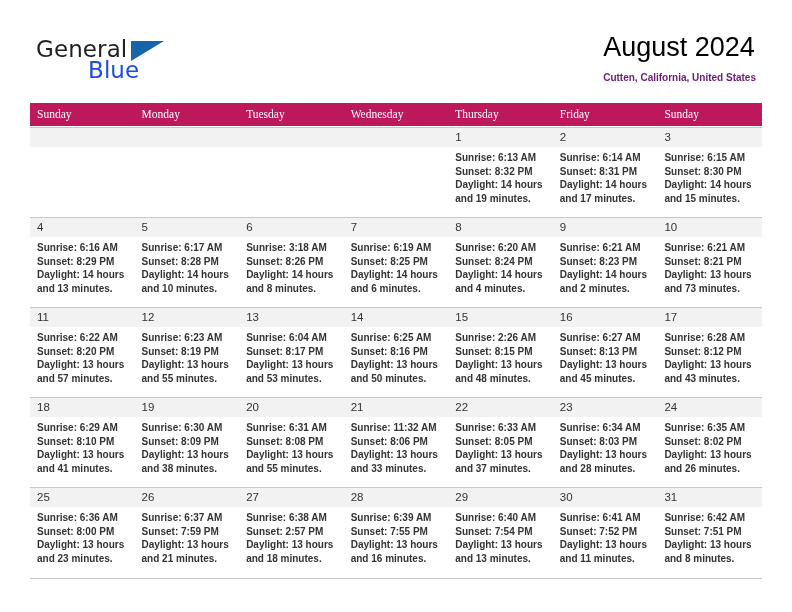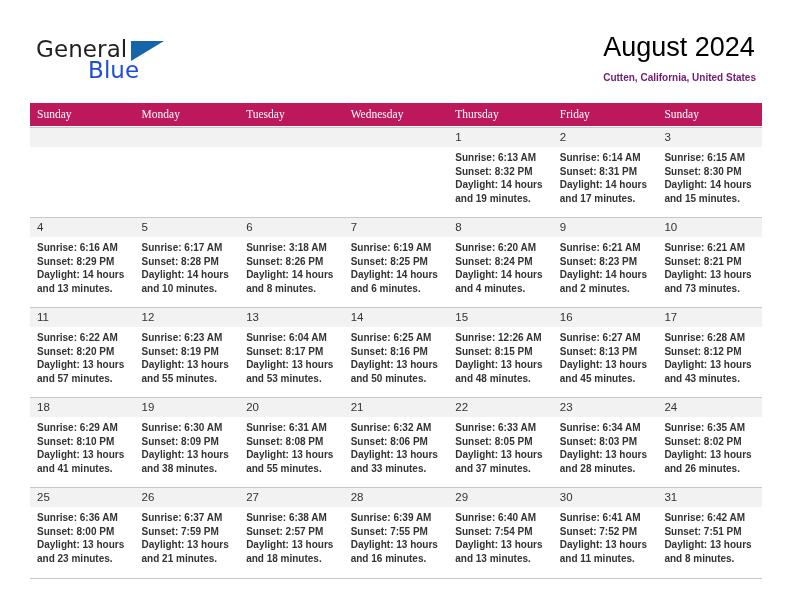--- a/index.html
+++ b/index.html
@@ -360,21 +360,21 @@
                 <div>Sunset: 8:16 PM</div>
                 <div>Daylight: 13 hours</div>
                 <div>and 50 minutes.</div>
               </div>
             </div>
           </td>
           <td>
             <div class="cell filled">
               <div class="daynum">15</div>
               <div class="details">
-                <div>Sunrise: 12:26 AM</div>
+                <div>Sunrise: 2:26 AM</div>
                 <div>Sunset: 8:15 PM</div>
                 <div>Daylight: 13 hours</div>
                 <div>and 48 minutes.</div>
               </div>
             </div>
           </td>
           <td>
             <div class="cell filled">
               <div class="daynum">16</div>
               <div class="details">
@@ -428,21 +428,21 @@
                 <div>Sunset: 8:08 PM</div>
                 <div>Daylight: 13 hours</div>
                 <div>and 55 minutes.</div>
               </div>
             </div>
           </td>
           <td>
             <div class="cell filled">
               <div class="daynum">21</div>
               <div class="details">
-                <div>Sunrise: 6:32 AM</div>
+                <div>Sunrise: 11:32 AM</div>
                 <div>Sunset: 8:06 PM</div>
                 <div>Daylight: 13 hours</div>
                 <div>and 33 minutes.</div>
               </div>
             </div>
           </td>
           <td>
             <div class="cell filled">
               <div class="daynum">22</div>
               <div class="details">

